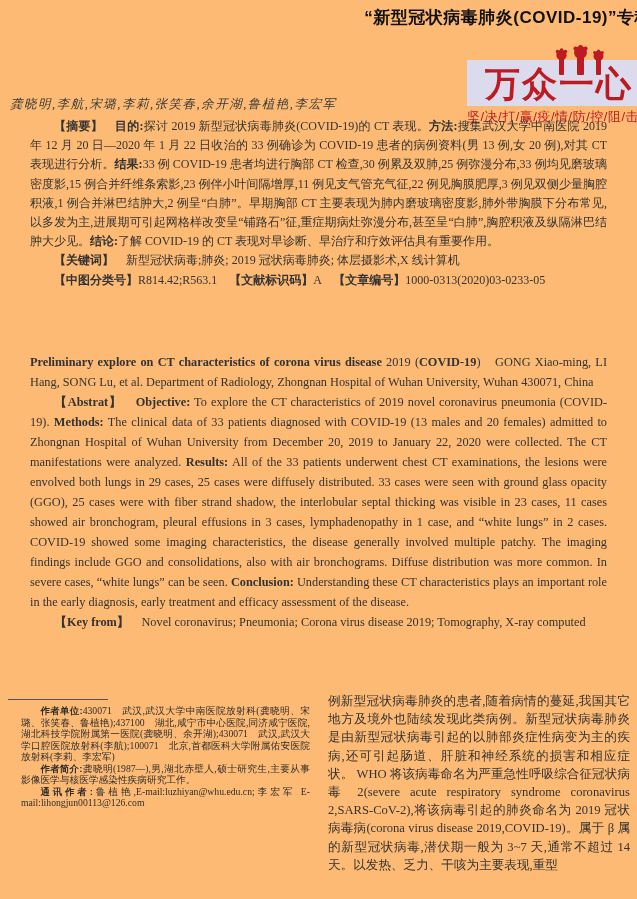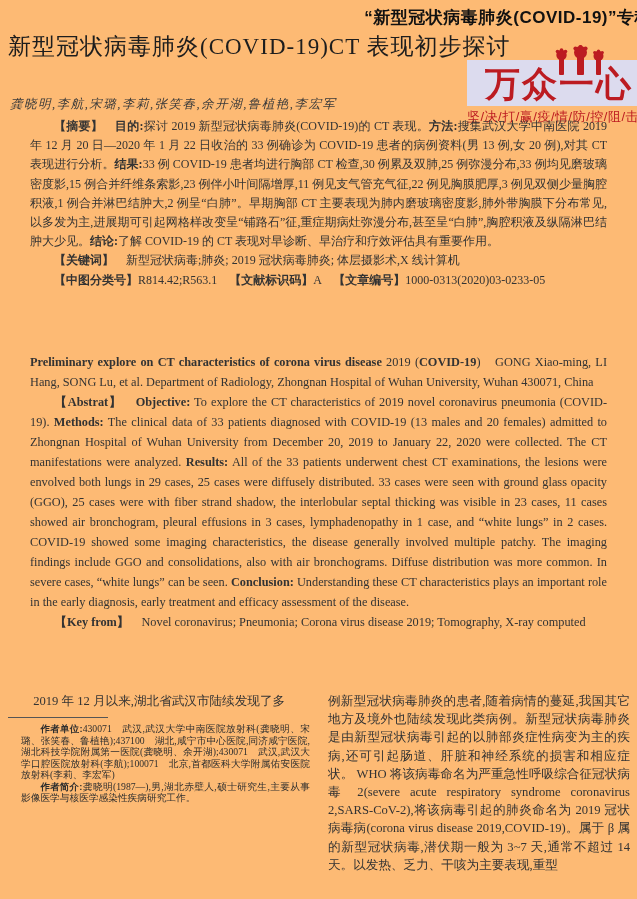--- a/index.html
+++ b/index.html
@@ -62,21 +62,20 @@
   .footnote p{margin:0;text-indent:2em;}
   .footnote .b{font-family:"Liberation Sans","DejaVu Sans",sans-serif;font-size:9.4px;}
 </style>
 </head>
 <body>
 
 <div class="page">
 
   <div class="strap">“新型冠状病毒肺炎(COVID-19)”专稿</div>
 
-  <h1 class="article-title" style="margin:0;">新型冠状病毒肺炎(COVID-19)CT 表现初步探讨</h1>
 
   <div class="byline">龚晓明,李航,宋璐,李莉,张笑春,余开湖,鲁植艳,李宏军</div>
 
   <div class="logo">
     <div class="logo-box">
       <span class="logo-text">万众一心</span>
       <svg class="fists" viewBox="0 0 56 30" aria-hidden="true">
         <g fill="#bc1b21">
           <rect x="6" y="13" width="5" height="17" rx="1"></rect>
           <circle cx="8.5" cy="10" r="5.2"></circle>
@@ -106,25 +105,25 @@
   </div>
 
   <div class="english">
     <p><span class="b">Preliminary explore on CT characteristics of corona virus disease</span><span> 2019 (</span><span class="b">COVID-19</span><span>)　GONG Xiao-ming, LI Hang, SONG Lu, et al. Department of Radiology, Zhongnan Hospital of Wuhan University, Wuhan 430071, China</span></p>
     <p class="indent"><span class="b">【Abstrat】　</span><span class="b">Objective:</span><span> To explore the CT characteristics of 2019 novel coronavirus pneumonia (COVID-19). </span><span class="b">Methods:</span><span> The clinical data of 33 patients diagnosed with COVID-19 (13 males and 20 females) admitted to Zhongnan Hospital of Wuhan University from December 20, 2019 to January 22, 2020 were collected. The CT manifestations were analyzed. </span><span class="b">Results:</span><span> All of the 33 patients underwent chest CT examinations, the lesions were envolved both lungs in 29 cases, 25 cases were diffusely distributed. 33 cases were seen with ground glass opacity (GGO), 25 cases were with fiber strand shadow, the interlobular septal thicking was visible in 23 cases, 11 cases showed air bronchogram, pleural effusions in 3 cases, lymphadenopathy in 1 case, and “white lungs” in 2 cases. COVID-19 showed some imaging characteristics, the disease generally involved multiple patchy. The imaging findings include GGO and consolidations, also with air bronchograms. Diffuse distribution was more common. In severe cases, “white lungs” can be seen. </span><span class="b">Conclusion:</span><span> Understanding these CT characteristics plays an important role in the early diagnosis, early treatment and efficacy assessment of the disease.</span></p>
     <p class="indent"><span class="b">【Key from】　</span><span>Novel coronavirus; Pneumonia; Corona virus disease 2019; Tomography, X-ray computed</span></p>
   </div>
 
   <div class="columns">
     <div class="col">
-      <p class="body-cn indent">2019 年 12 月以来,湖北省武汉市陆续发现了多</p>
       <hr class="footnote-rule">
       <div class="footnote">
         <p><span class="b">作者单位:</span><span>430071　武汉,武汉大学中南医院放射科(龚晓明、宋璐、张笑春、鲁植艳);437100　湖北,咸宁市中心医院,同济咸宁医院,湖北科技学院附属第一医院(龚晓明、余开湖);430071　武汉,武汉大学口腔医院放射科(李航);100071　北京,首都医科大学附属佑安医院放射科(李莉、李宏军)</span></p>
         <p><span class="b">作者简介:</span><span>龚晓明(1987—),男,湖北赤壁人,硕士研究生,主要从事影像医学与核医学感染性疾病研究工作。</span></p>
+        <p><span class="b">通讯作者:</span><span>鲁植艳,E-mail:luzhiyan@whu.edu.cn;李宏军 E-mail:lihongjun00113@126.com</span></p>
       </div>
     </div>
     <div class="col">
       <p class="body-cn">例新型冠状病毒肺炎的患者,随着病情的蔓延,我国其它地方及境外也陆续发现此类病例。新型冠状病毒肺炎是由新型冠状病毒引起的以肺部炎症性病变为主的疾病,还可引起肠道、肝脏和神经系统的损害和相应症状。 WHO 将该病毒命名为严重急性呼吸综合征冠状病毒 2(severe acute respiratory syndrome coronavirus 2,SARS-CoV-2),将该病毒引起的肺炎命名为 2019 冠状病毒病(corona virus disease 2019,COVID-19)。属于 β 属的新型冠状病毒,潜伏期一般为 3~7 天,通常不超过 14 天。以发热、乏力、干咳为主要表现,重型</p>
     </div>
   </div>
 
 </div>
 
 </body></html>

